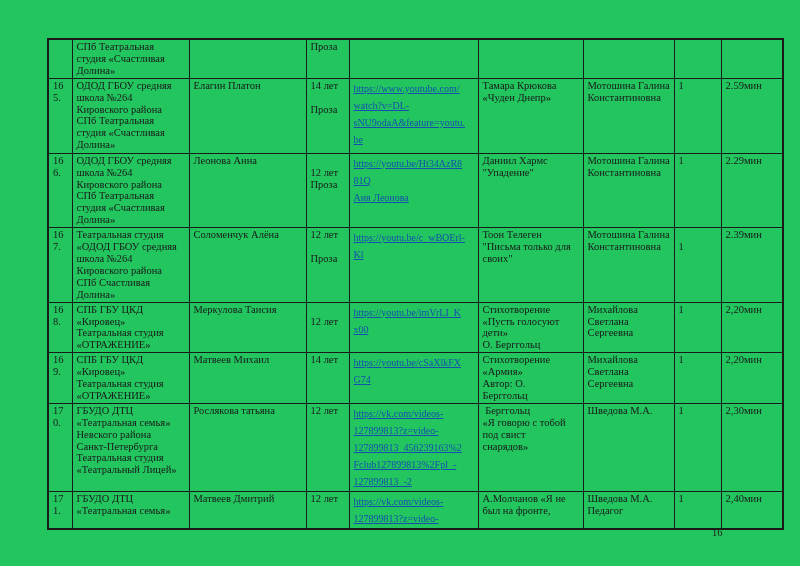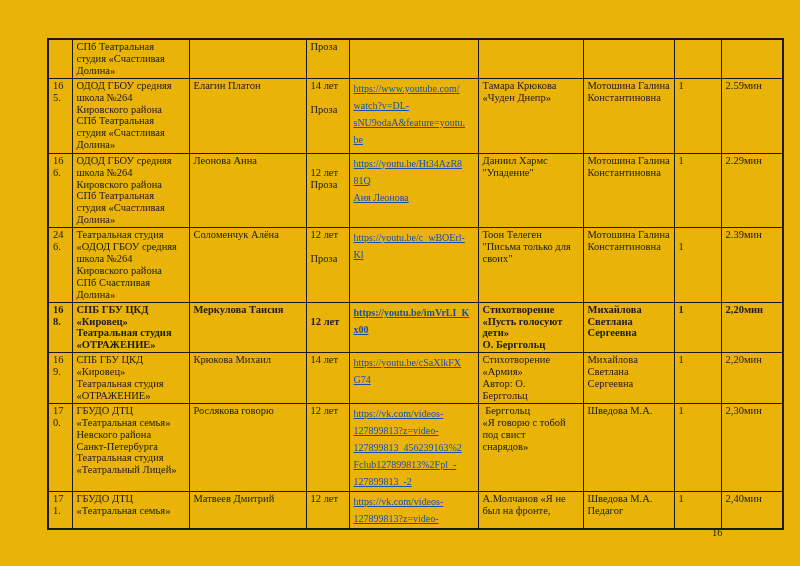--- a/index.html
+++ b/index.html
@@ -5,21 +5,21 @@
   :root { --link: #1550b0; --ink: #1a1a1a; --line: #1a1a1a; }
   * { margin: 0; padding: 0; box-sizing: border-box; }
   html, body { width: 800px; height: 566px; }
   body {
     background: #ffffff;
     font-family: "Liberation Serif", "DejaVu Serif", serif;
     color: var(--ink);
     position: relative;
     overflow: hidden;
   }
-  .page { position: absolute; inset: 0; background: #eab308; }
+  .page { position: absolute; inset: 0; background: #22c55e; }
   table.grid {
     position: absolute;
     left: 47px; top: 38px;
     width: 735px;
     border-collapse: collapse;
     table-layout: fixed;
     border: 2px solid var(--line);
   }
   table.grid td {
     border: 1.5px solid var(--line);
@@ -39,21 +39,21 @@
     text-decoration: underline;
     font-size: 10px;
     line-height: 17px;
     word-break: break-all;
     white-space: pre-line;
   }
   tr.r0 td { height: 35px; }
   tr.r1 td { height: 75px; }
   tr.r2 td { height: 70px; }
   tr.r3 td { height: 74px; }
-  tr.r4 td { height: 50px; font-weight: bold; }
+  tr.r4 td { height: 50px; }
   tr.r5 td { height: 50px; }
   tr.r6 td { height: 71px; }
   tr.r7 td { height: 27px; }
   .page-number {
     position: absolute;
     left: 712px; top: 503px;
     font-size: 10.5px;
     color: var(--ink);
     margin-top: 24px;
   }
@@ -128,21 +128,21 @@
 81Q
 Аня Леонова</a></td>
         <td class="c-work">Даниил Хармс
 "Упадение"</td>
         <td class="c-teacher">Мотошина Галина
 Константиновна</td>
         <td class="c-count">1</td>
         <td class="c-dur">2.29мин</td>
       </tr>
       <tr class="r3">
-        <td class="c-num">246.</td>
+        <td class="c-num">167.</td>
         <td class="c-org">Театральная студия
 «ОДОД ГБОУ средняя
 школа №264
 Кировского района
 СПб Счастливая
 Долина»</td>
         <td class="c-name">Соломенчук Алёна</td>
         <td class="c-age">12 лет
 
 Проза</td>
@@ -176,42 +176,42 @@
 Светлана Сергеевна</td>
         <td class="c-count">1</td>
         <td class="c-dur">2,20мин</td>
       </tr>
       <tr class="r5">
         <td class="c-num">169.</td>
         <td class="c-org">СПБ ГБУ ЦКД
 «Кировец»
 Театральная студия
 «ОТРАЖЕНИЕ»</td>
-        <td class="c-name">Крюкова Михаил</td>
+        <td class="c-name">Матвеев Михаил</td>
         <td class="c-age">14 лет</td>
         <td class="c-link"><a href="#">https://youtu.be/cSaXlkFX
 G74</a></td>
         <td class="c-work">Стихотворение
 «Армия»
 Автор: О.
 Берггольц</td>
         <td class="c-teacher">Михайлова
 Светлана Сергеевна</td>
         <td class="c-count">1</td>
         <td class="c-dur">2,20мин</td>
       </tr>
       <tr class="r6">
         <td class="c-num">170.</td>
         <td class="c-org">ГБУДО ДТЦ
 «Театральная семья»
 Невского района
 Санкт-Петербурга
 Театральная студия
 «Театральный Лицей»</td>
-        <td class="c-name">Рослякова говорю</td>
+        <td class="c-name">Рослякова татьяна</td>
         <td class="c-age">12 лет</td>
         <td class="c-link"><a href="#">https://vk.com/videos-
 127899813?z=video-
 127899813_456239163%2
 Fclub127899813%2Fpl_-
 127899813_-2</a></td>
         <td class="c-work">&nbsp;Берггольц
 «Я говорю с тобой
 под свист
 снарядов»</td>

